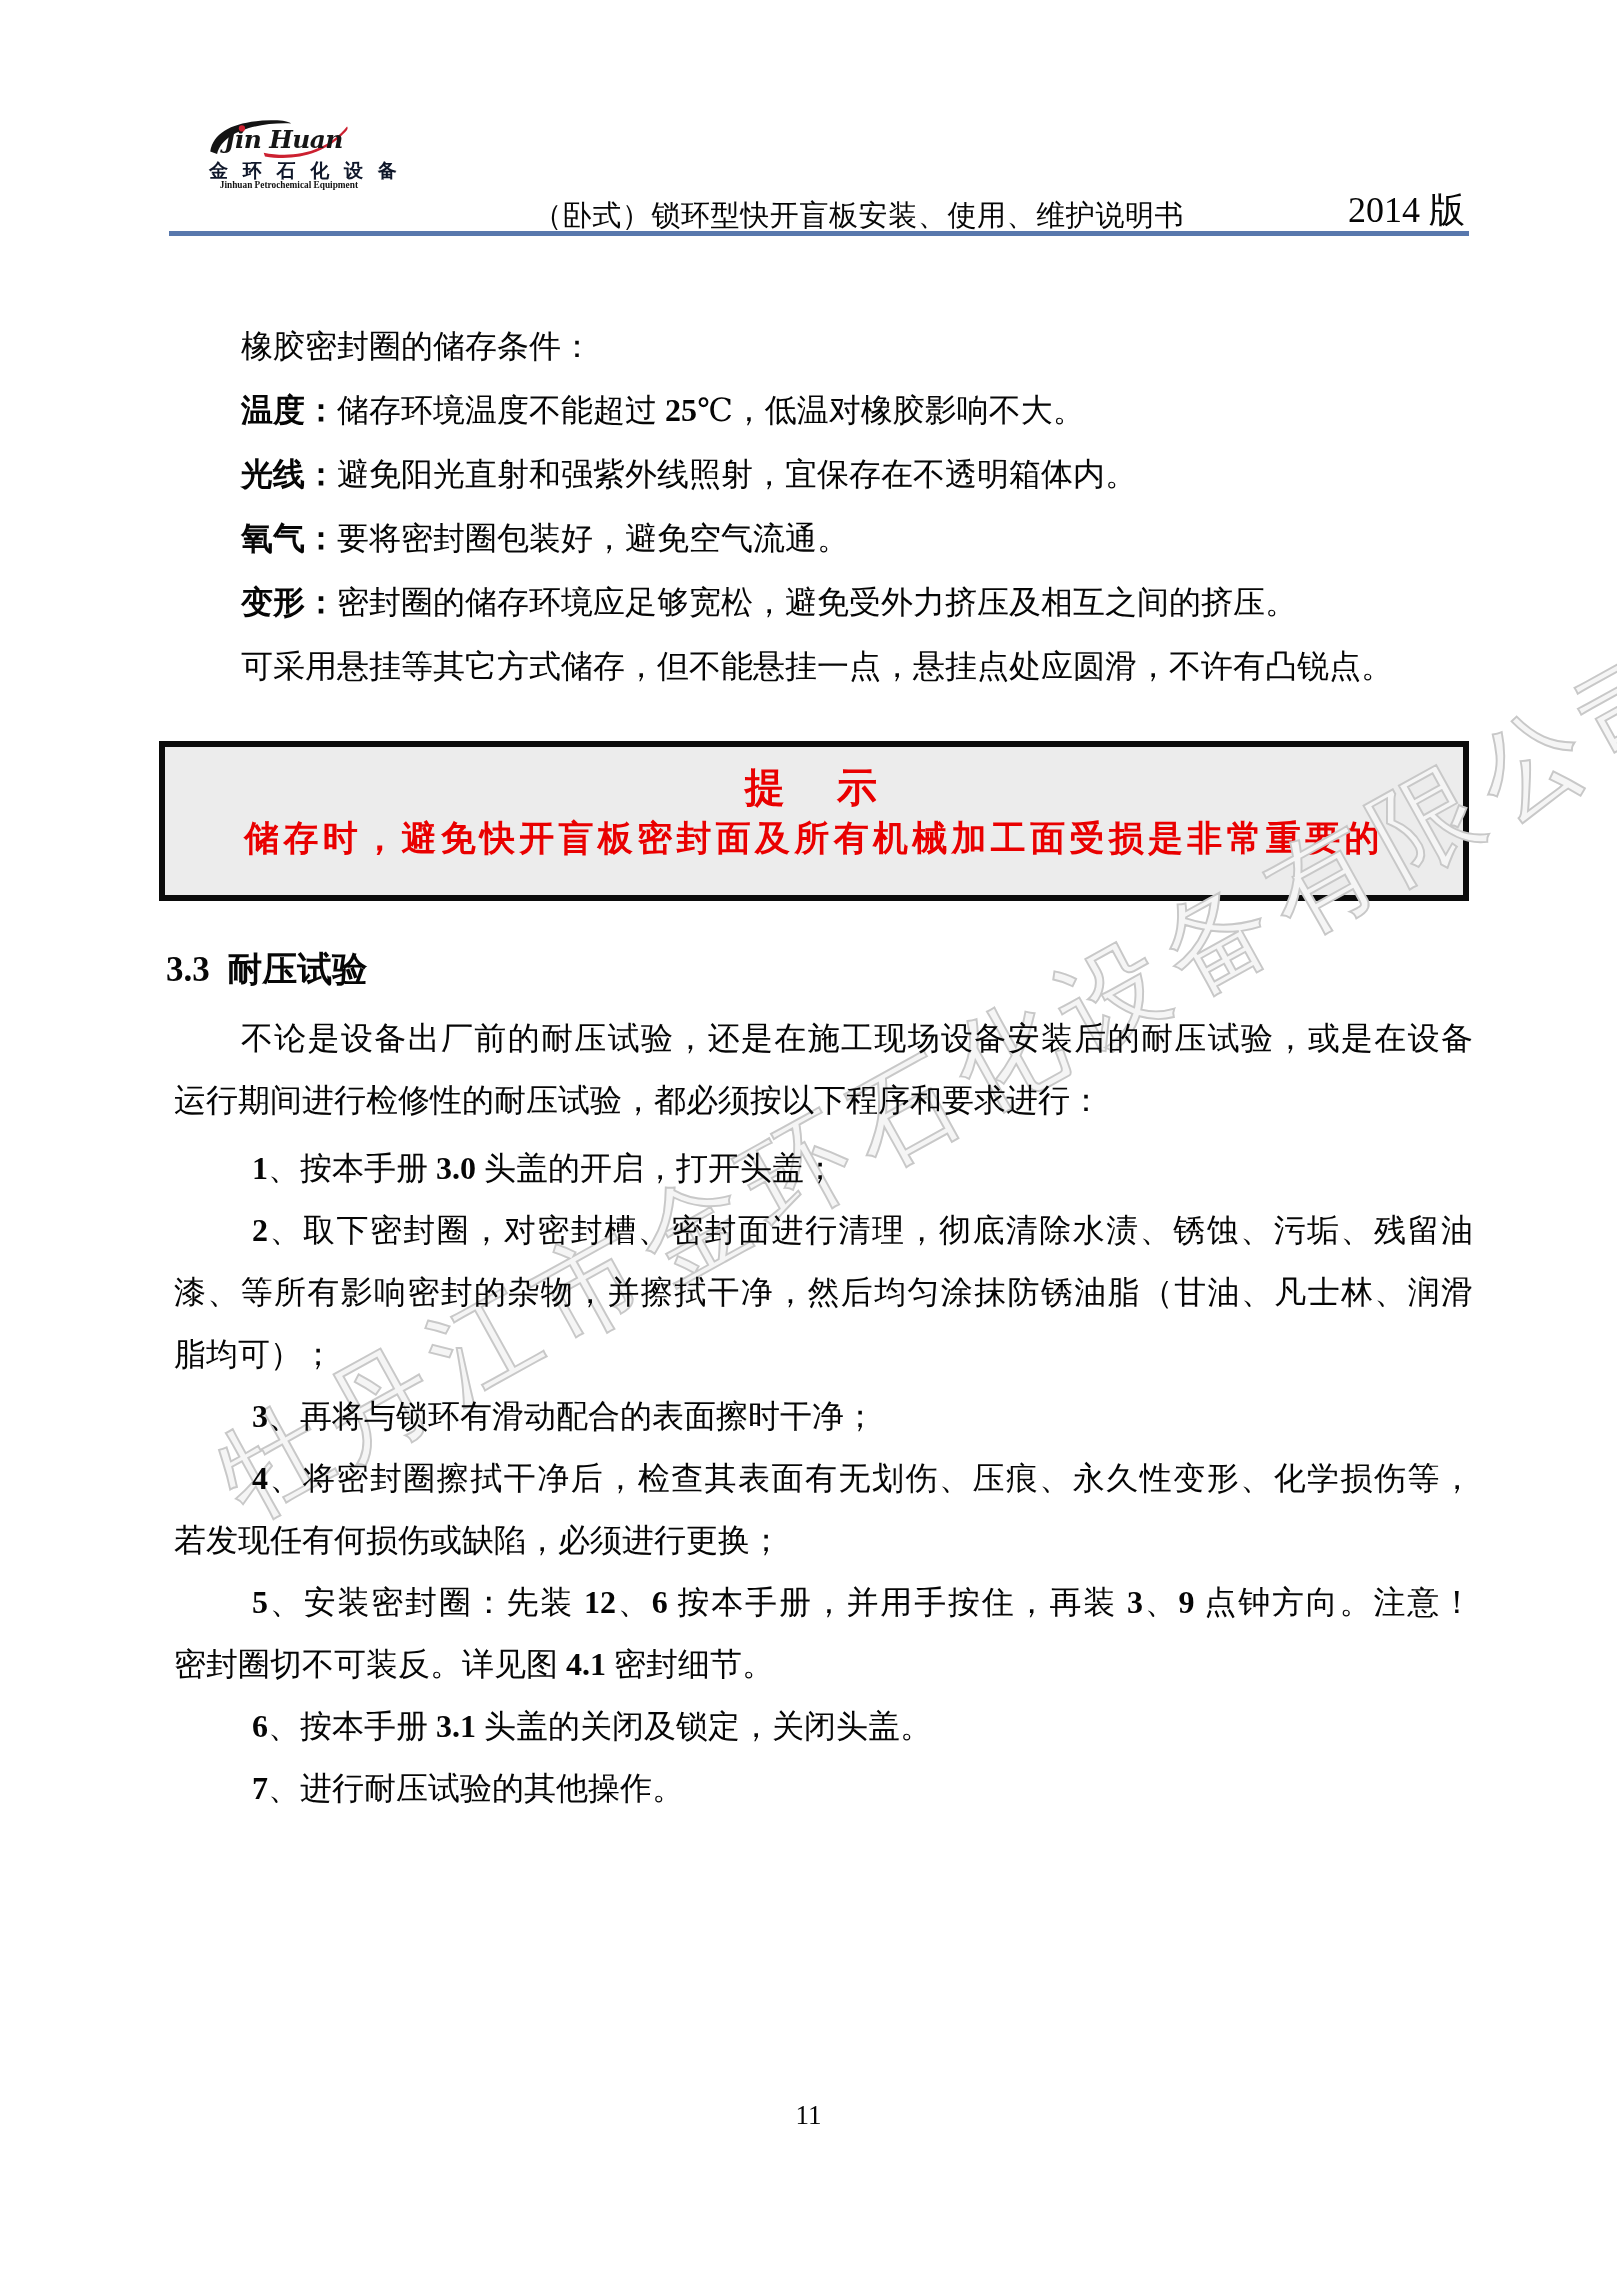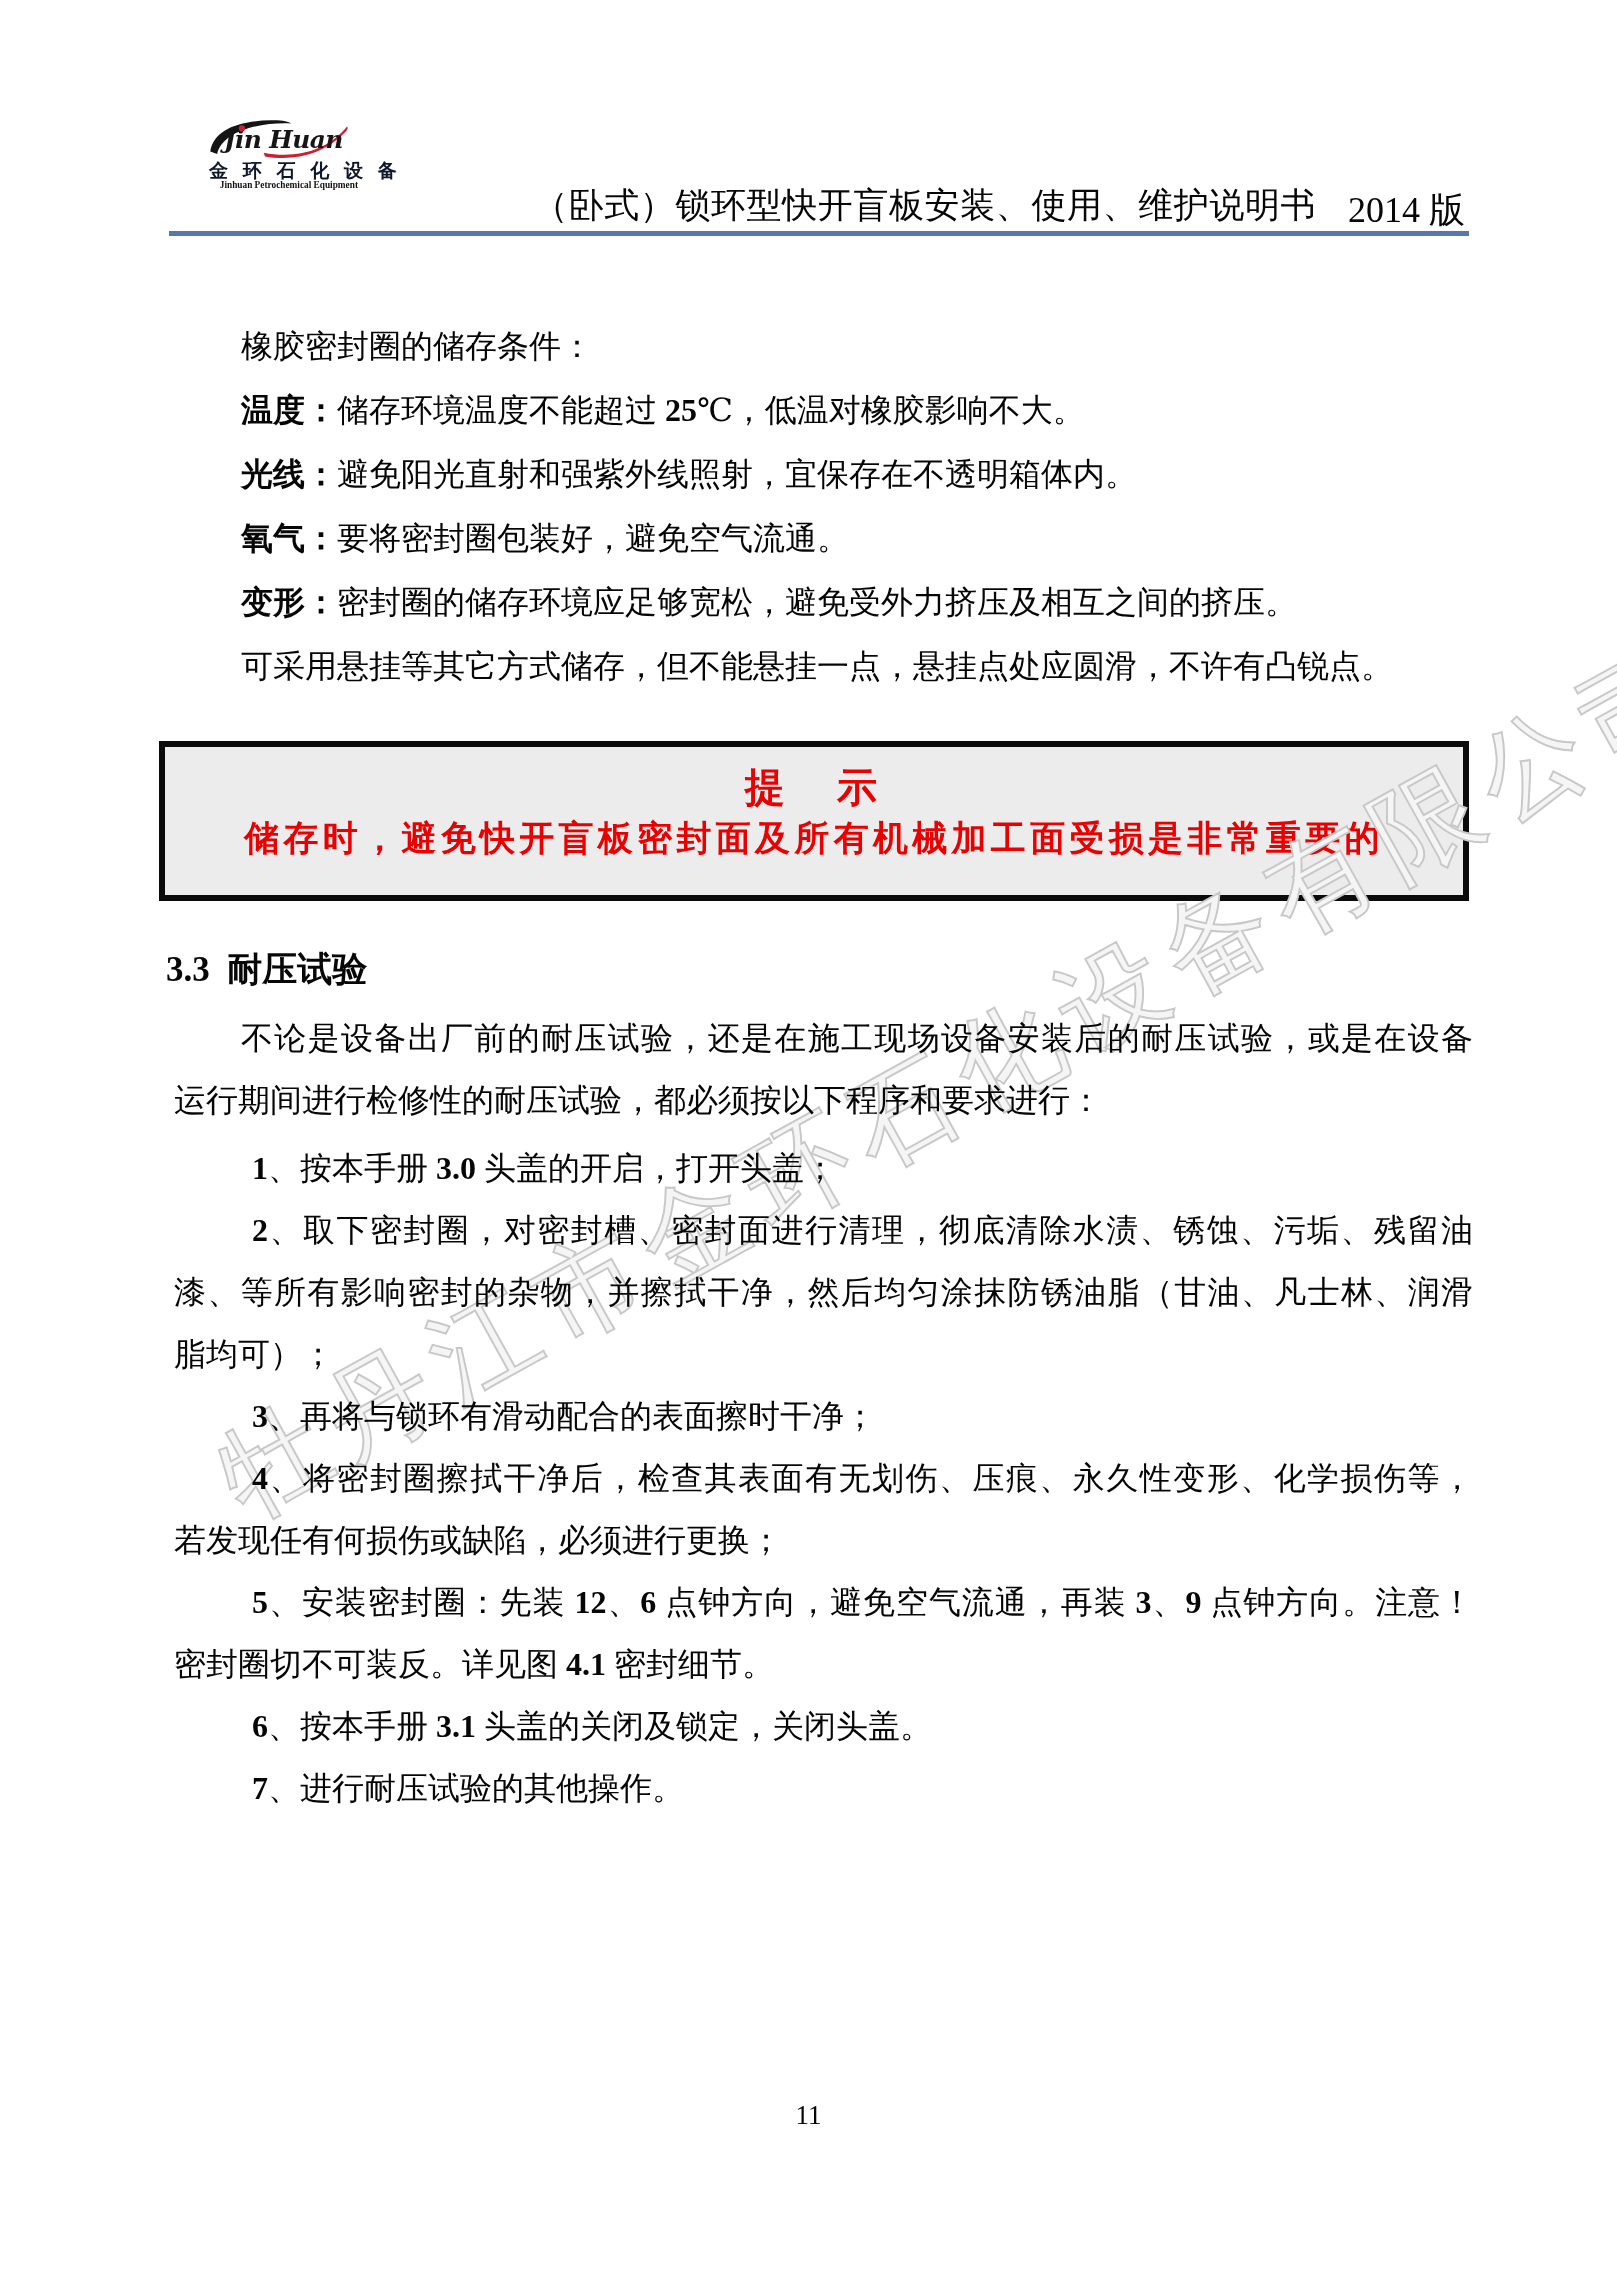--- a/index.html
+++ b/index.html
@@ -27,22 +27,22 @@
   .logo-cn{
     position:absolute;left:209px;top:158px;width:146px;z-index:2;
     font-size:19px;font-weight:bold;letter-spacing:5px;
     color:#0f172a;white-space:nowrap;
   }
   .logo-en{
     position:absolute;left:209px;top:180px;width:149px;z-index:2;
     font-size:9.3px;font-weight:bold;color:#121212;white-space:nowrap;text-align:right;
   }
   .header-title{
-    position:absolute;left:533px;top:182px;z-index:2;
-    font-size:35px;letter-spacing:0.6px;white-space:nowrap;color:#070707;
+    position:absolute;left:533px;top:196px;z-index:2;
+    font-size:29px;letter-spacing:0.6px;white-space:nowrap;color:#070707;
   }
   .header-edition{
     position:absolute;left:1348px;top:186px;z-index:2;
     font-size:36px;white-space:nowrap;color:#070707;
   }
   .header-rule{
     position:absolute;left:169px;top:231px;width:1300px;height:5px;z-index:2;
     background:var(--accent_blue,#5878ad);
   }
   
@@ -130,21 +130,21 @@
     </div>
 
   <div class="textblock items">
       <div class="tl ind-li"><span class="bd">1</span><span>、按本手册 </span><span class="bd">3.0</span><span> 头盖的开启，打开头盖；</span></div>
       <div class="tl ind-li full"><span class="bd">2</span><span>、取下密封圈，对密封槽、密封面进行清理，彻底清除水渍、锈蚀、污垢、残留油</span></div>
       <div class="tl full"><span>漆、等所有影响密封的杂物，并擦拭干净，然后均匀涂抹防锈油脂（甘油、凡士林、润滑</span></div>
       <div class="tl"><span>脂均可）；</span></div>
       <div class="tl ind-li"><span class="bd">3</span><span>、再将与锁环有滑动配合的表面擦时干净；</span></div>
       <div class="tl ind-li full"><span class="bd">4</span><span>、将密封圈擦拭干净后，检查其表面有无划伤、压痕、永久性变形、化学损伤等，</span></div>
       <div class="tl"><span>若发现任有何损伤或缺陷，必须进行更换；</span></div>
-      <div class="tl ind-li full"><span class="bd">5</span><span>、安装密封圈：先装 </span><span class="bd">12</span><span>、</span><span class="bd">6</span><span> 点钟方向，避免空气流通，再装 </span><span class="bd">3</span><span>、</span><span class="bd">9</span><span> 点钟方向。注意！</span></div>
+      <div class="tl ind-li full"><span class="bd">5</span><span>、安装密封圈：先装 </span><span class="bd">12</span><span>、</span><span class="bd">6</span><span> 按本手册，并用手按住，再装 </span><span class="bd">3</span><span>、</span><span class="bd">9</span><span> 点钟方向。注意！</span></div>
       <div class="tl"><span>密封圈切不可装反。详见图 </span><span class="bd">4.1</span><span> 密封细节。</span></div>
       <div class="tl ind-li"><span class="bd">6</span><span>、按本手册 </span><span class="bd">3.1</span><span> 头盖的关闭及锁定，关闭头盖。</span></div>
       <div class="tl ind-li"><span class="bd">7</span><span>、进行耐压试验的其他操作。</span></div>
     </div>
 
   <div class="page-number">11</div>
 
 </div>
 
 

